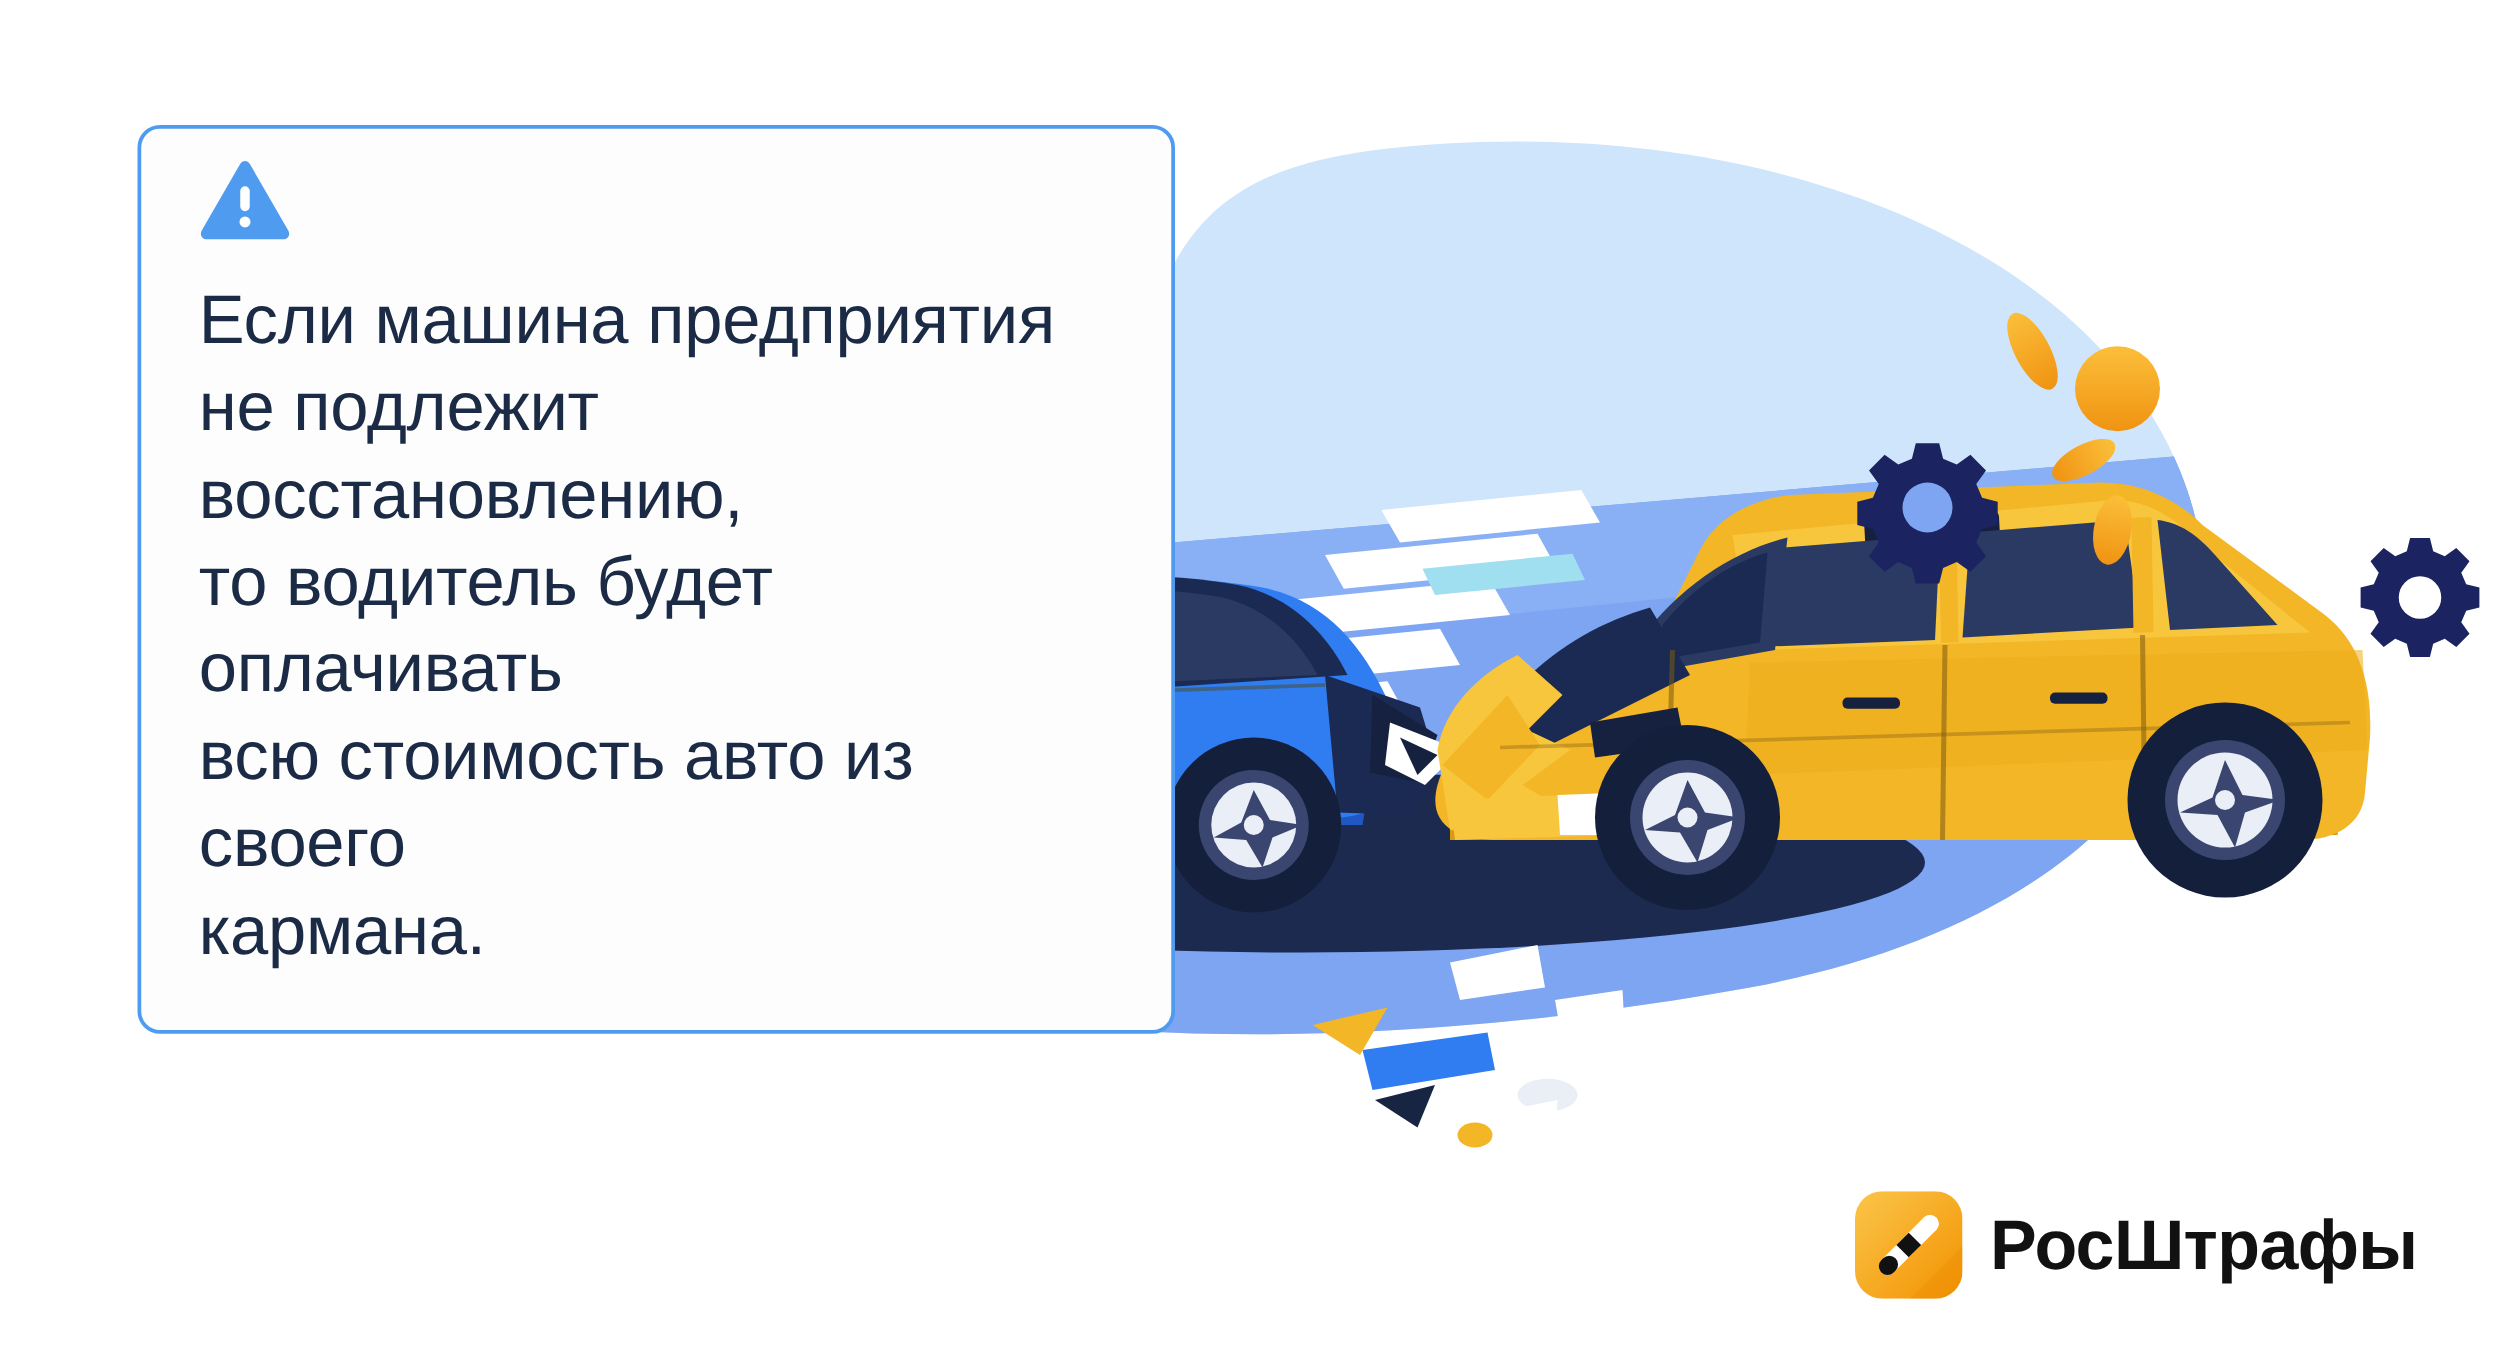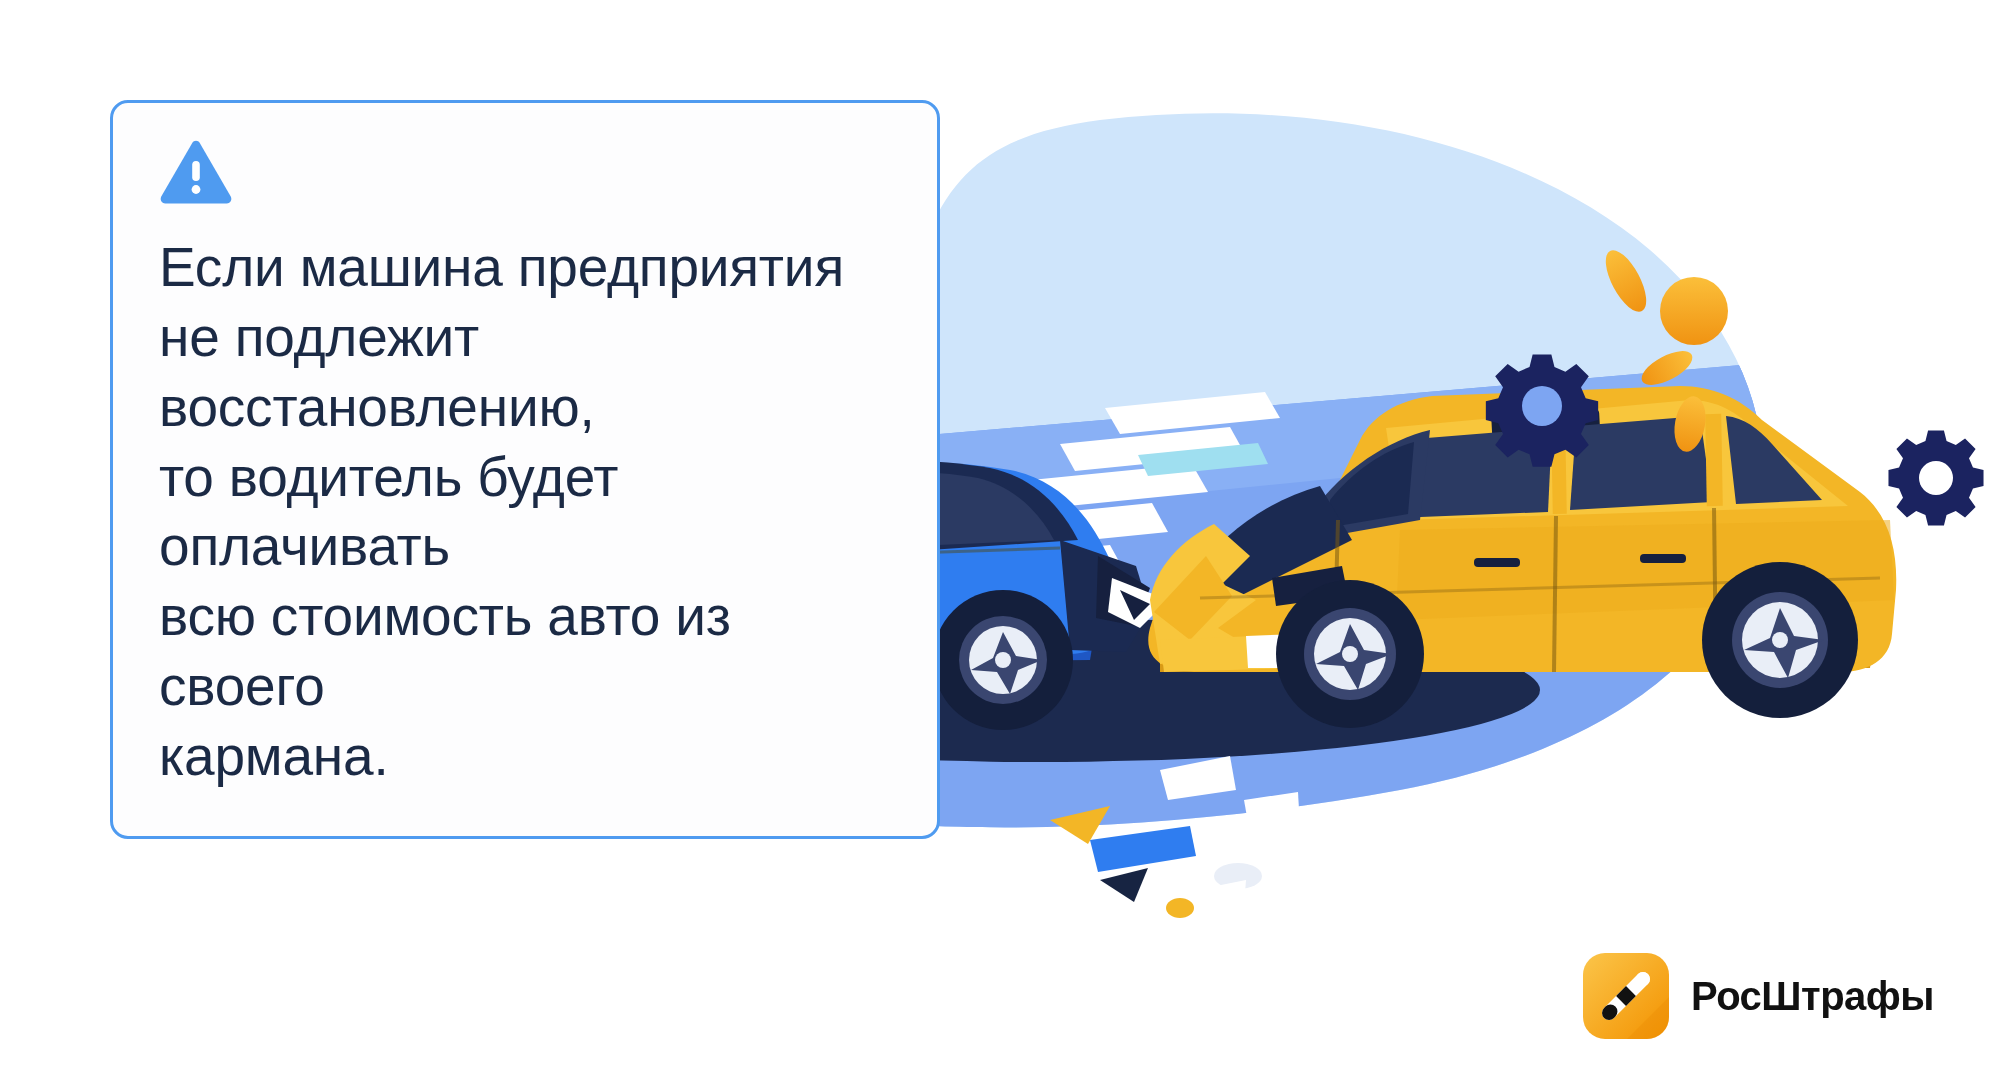--- a/index.html
+++ b/index.html
@@ -31,21 +31,21 @@
   .warning-card {
     position: absolute;
     left: 110px;
     top: 100px;
     width: 830px;
     min-height: 400px;
     box-sizing: border-box;
     background: #fdfdfe;
     border: 3px solid #4f9bf0;
     border-radius: 18px;
-    padding: 36px 46px 44px 46px;
+    padding: 24px 46px 44px 46px;
     z-index: 20;
   }
   .warn-icon {
     display: block;
     width: 74px;
     height: 68px;
     margin-bottom: 26px;
   }
   .warning-text {
     margin: 0;
@@ -68,21 +68,21 @@
     gap: 22px;
     z-index: 20;
   }
   .brand-mark {
     width: 86px;
     height: 86px;
     flex: 0 0 auto;
   }
   .brand-name {
     font-family: "Liberation Sans", sans-serif;
-    font-size: 40px;
+    font-size: 56px;
     font-weight: 700;
     color: #111111;
     letter-spacing: -0.5px;
     line-height: 1;
     white-space: nowrap;
     text-align: right;
   }
 </style>
 </head>
 <body>

